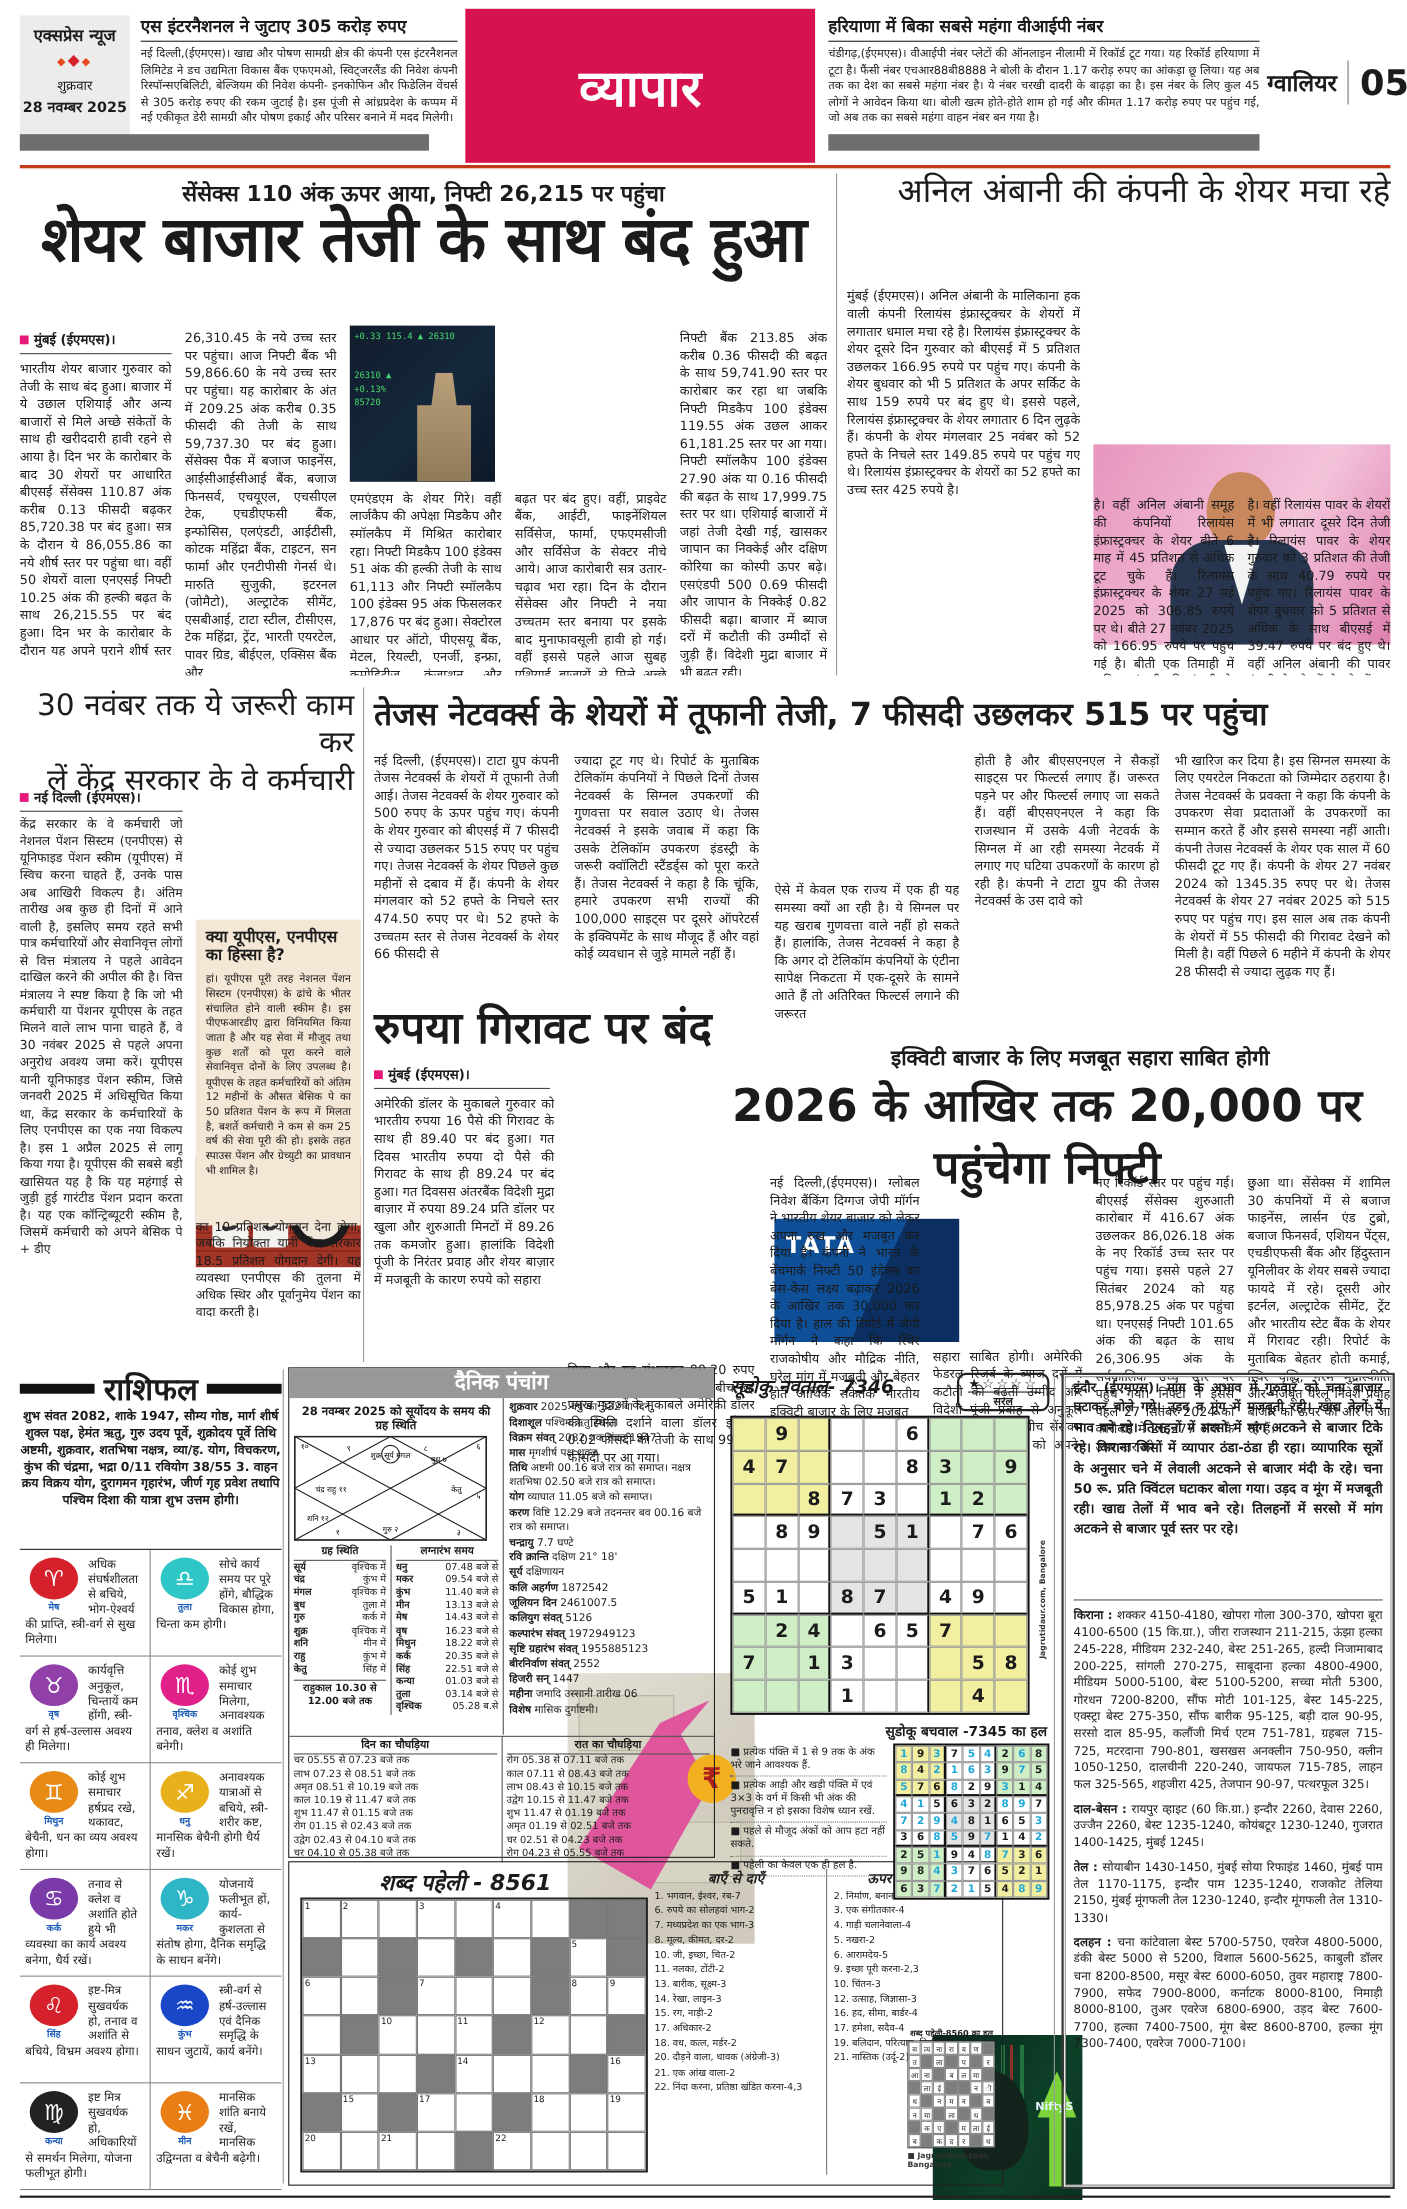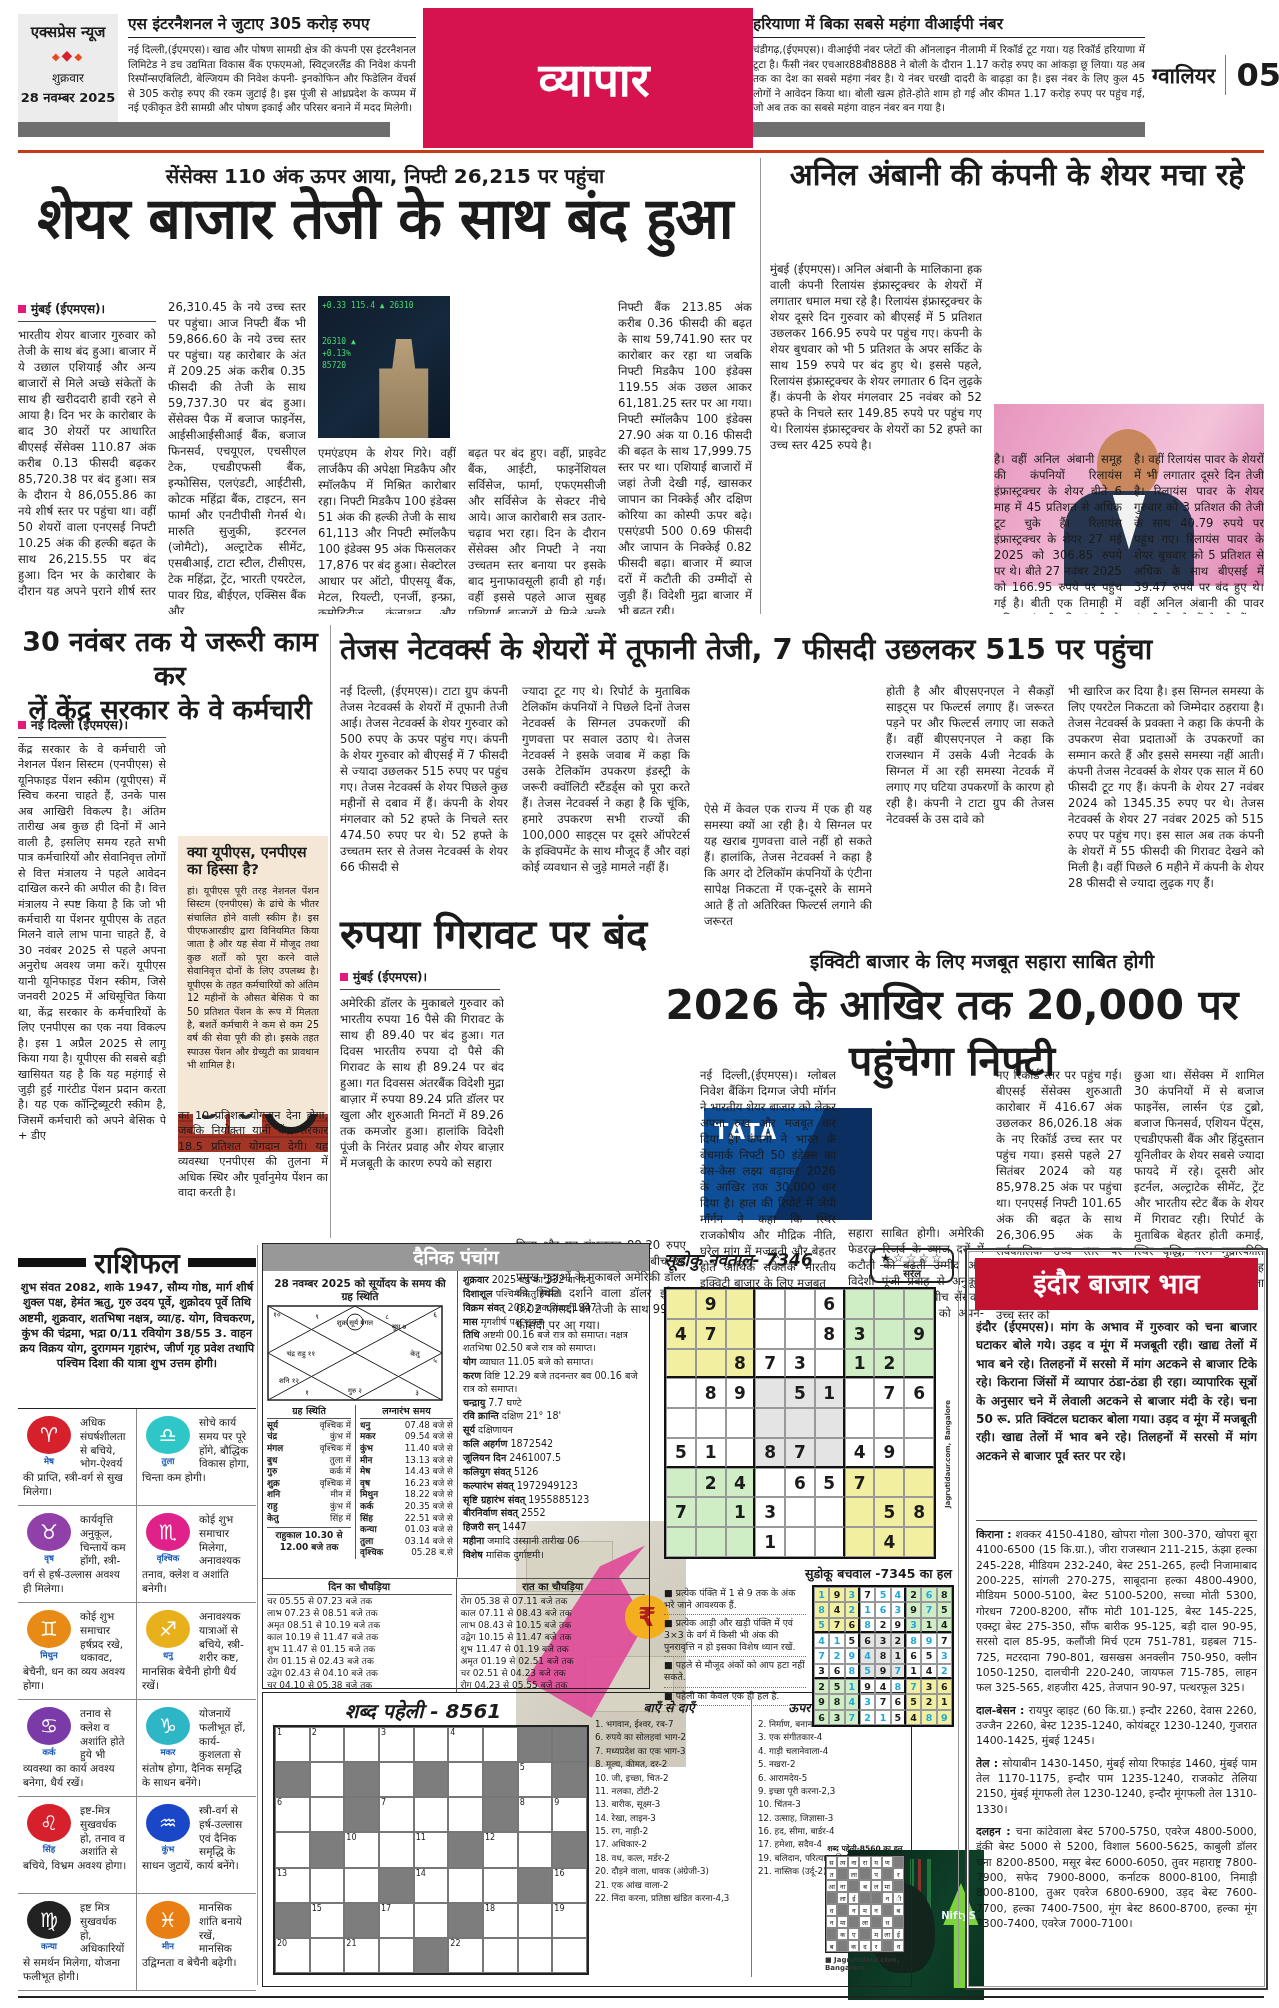--- a/index.html
+++ b/index.html
@@ -10,32 +10,32 @@
   .ctr{text-align:center;}
   
   .masthead{background:#ececec;text-align:center;padding-top:10px;}
   .masthead .mt{font-size:15px;font-weight:bold;line-height:1.1;}
   .orn{color:#e8491d;font-size:10px;letter-spacing:2px;margin:6px 0;}
   .orn .big{font-size:14px;color:#d6202c;}
   .mday{font-size:12px;margin-top:2px;}
   .mdate{font-size:13px;font-weight:bold;margin-top:2px;}
   .brief h3{margin:0;font-size:15.5px;border-bottom:1px solid #222;padding-bottom:3px;}
   .brief .bb{font-size:10.3px;line-height:1.42;margin-top:4px;font-weight:500;}
-  .vyapar{background:#d6134f;color:#fff;display:flex;align-items:center;justify-content:center;font-size:46px;font-weight:bold;padding-left:12px;}
+  .vyapar{background:#d6134f;color:#fff;display:flex;align-items:center;justify-content:center;font-size:46px;font-weight:bold;}
   .gwl{display:flex;align-items:center;gap:10px;}
   .gwl .g1{font-size:21px;font-weight:bold;}
   .gwl .sep{width:1px;height:40px;background:#777;}
   .gwl .g2{font-size:32px;font-weight:bold;}
   .grubar{background:#6e6e6e;}
   .redrule{background:#c23a18;}
   .vrule{background:#999;width:1px;}
   
   .kicker{font-size:20px;font-weight:bold;text-align:center;}
   .mainhead{font-size:57px;font-weight:bold;text-align:center;letter-spacing:-1px;line-height:1.0;}
-  .h2l{font-size:30px;font-weight:bold;text-align:center;line-height:1.25;}
+  .h2l{font-size:30px;font-weight:normal;text-align:right;line-height:1.25;}
   .col{font-size:11.6px;line-height:1.38;}
   .byline{display:flex;align-items:center;gap:5px;font-size:12px;font-weight:bold;border-bottom:1px solid #444;padding-bottom:4px;margin-bottom:6px;}
   .bysq{width:8px;height:8px;background:#e6197a;display:inline-block;}
   
   .ph{overflow:hidden;position:relative;}
   .ph-stock{background:linear-gradient(135deg,#101c2c 0%,#15283c 55%,#0c1826 100%);}
   .tick{position:absolute;color:#46d86e;font-family:"DejaVu Sans Mono",monospace;font-size:8px;line-height:1.5;}
   .bldg{position:absolute;right:8px;bottom:0;width:58%;height:70%;background:linear-gradient(#b89f7a,#8f7a58);clip-path:polygon(18% 100%,18% 30%,35% 30%,40% 0,60% 0,65% 30%,82% 30%,82% 100%);}
   .ph-ambani{background:linear-gradient(120deg,#e795bd,#f3c3da 60%,#dd7fae);}
   .head-c{position:absolute;left:38%;top:14%;width:62px;height:70px;border-radius:50% 50% 46% 46%;background:#c8875c;}
@@ -914,21 +914,20 @@
         <div class="sc  cyan">1</div>
         <div class="sc  b3r">5</div>
         <div class="sc ty">4</div>
         <div class="sc ty cyan">8</div>
         <div class="sc ty cyan">9</div>
       </div>
   </div>
 </div>
 
 <div class="abs ind" style="left:965px;top:1248px;width:299px;height:738px;">
-  <div class="indhead" style="margin:8px;height:52px;">इंदौर बाजार भाव</div>
   <div class="indintro jt" style="margin:2px 9px 6px;padding-bottom:6px;height:196px;">इंदौर (ईएमएस)। मांग के अभाव में गुरुवार को चना बाजार घटाकर बोले गये। उड़द व मूंग में मजबूती रही। खाद्य तेलों में भाव बने रहे। तिलहनों में सरसो में मांग अटकने से बाजार टिके रहे। किराना जिंसों में व्यापार ठंडा-ठंडा ही रहा। व्यापारिक सूत्रों के अनुसार चने में लेवाली अटकने से बाजार मंदी के रहे। चना 50 रू. प्रति क्विंटल घटाकर बोला गया। उड़द व मूंग में मजबूती रही। खाद्य तेलों में भाव बने रहे। तिलहनों में सरसो में मांग अटकने से बाजार पूर्व स्तर पर रहे।</div>
   <div class="mkt jt" style="margin:0 9px;height:448px;overflow:hidden;">
       <p><b>किराना : </b>शक्कर 4150-4180, खोपरा गोला 300-370, खोपरा बूरा 4100-6500 (15 कि.ग्रा.), जीरा राजस्थान 211-215, ऊंझा हल्का 245-228, मीडियम 232-240, बेस्ट 251-265, हल्दी निजामाबाद 200-225, सांगली 270-275, साबूदाना हल्का 4800-4900, मीडियम 5000-5100, बेस्ट 5100-5200, सच्चा मोती 5300, गोरधन 7200-8200, सौंफ मोटी 101-125, बेस्ट 145-225, एक्स्ट्रा बेस्ट 275-350, सौंफ बारीक 95-125, बड़ी दाल 90-95, सरसो दाल 85-95, कलौंजी मिर्च एटम 751-781, ग्रहबल 715-725, मटरदाना 790-801, खसखस अनक्लीन 750-950, क्लीन 1050-1250, दालचीनी 220-240, जायफल 715-785, लाहन फल 325-565, शहजीरा 425, तेजपान 90-97, पत्थरफूल 325।</p>
       <p><b>दाल-बेसन : </b>रायपुर व्हाइट (60 कि.ग्रा.) इन्दौर 2260, देवास 2260, उज्जैन 2260, बेस्ट 1235-1240, कोयंबटूर 1230-1240, गुजरात 1400-1425, मुंबई 1245।</p>
       <p><b>तेल : </b>सोयाबीन 1430-1450, मुंबई सोया रिफाइंड 1460, मुंबई पाम तेल 1170-1175, इन्दौर पाम 1235-1240, राजकोट तेलिया 2150, मुंबई मूंगफली तेल 1230-1240, इन्दौर मूंगफली तेल 1310-1330।</p>
       <p><b>दलहन : </b>चना कांटेवाला बेस्ट 5700-5750, एवरेज 4800-5000, डंकी बेस्ट 5000 से 5200, विशाल 5600-5625, काबुली डॉलर चना 8200-8500, मसूर बेस्ट 6000-6050, तुवर महाराष्ट्र 7800-7900, सफेद 7900-8000, कर्नाटक 8000-8100, निमाड़ी 8000-8100, तुअर एवरेज 6800-6900, उड़द बेस्ट 7600-7700, हल्का 7400-7500, मूंग बेस्ट 8600-8700, हल्का मूंग 7300-7400, एवरेज 7000-7100।</p>
     </div>
 </div>
 
 <div class="abs vrule" style="left:257px;top:1245px;height:740px;"></div>

